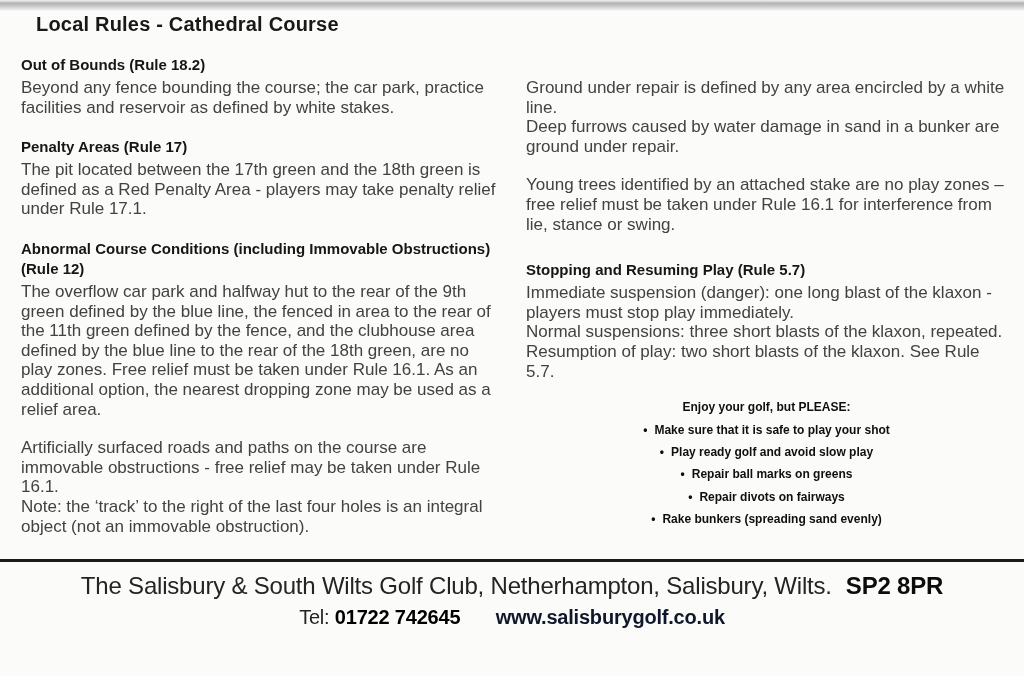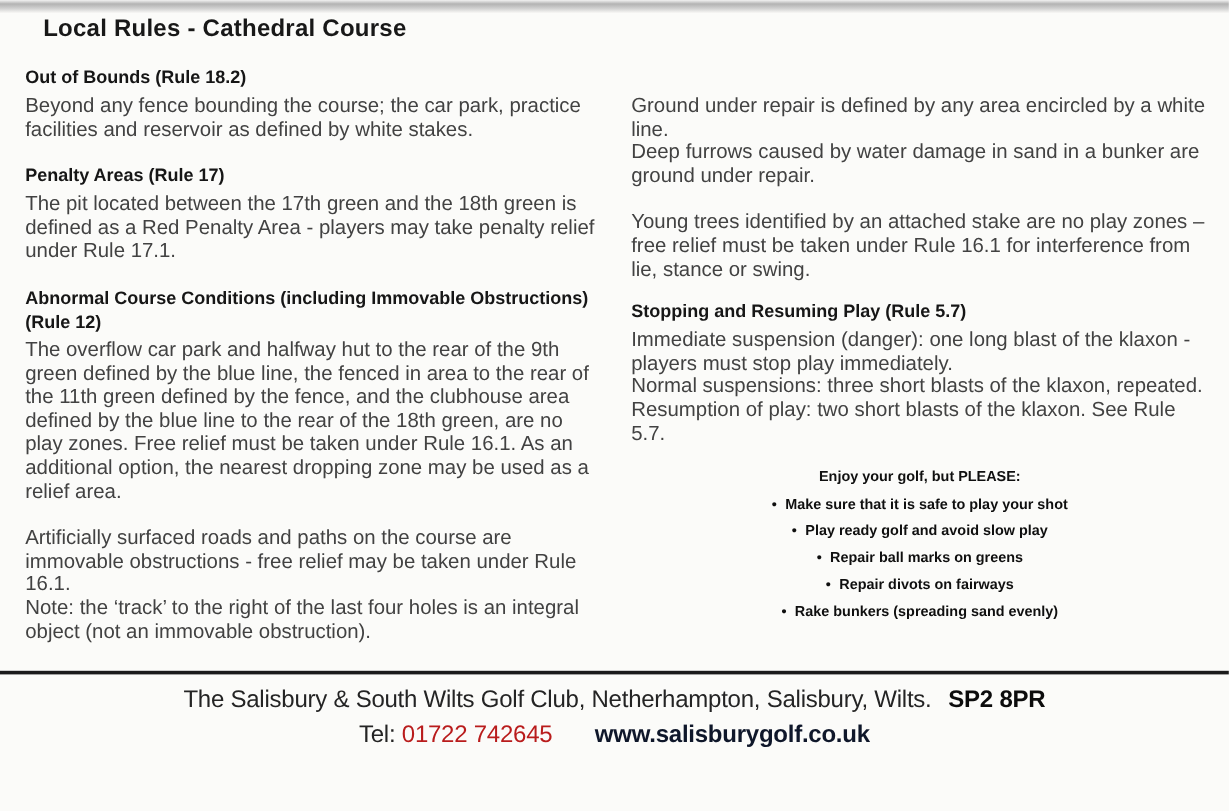--- a/index.html
+++ b/index.html
@@ -25,39 +25,39 @@
   .col-right { width: 481px; padding-top: 23px; }
   h2 {
     font-size: 15px; line-height: 20px; font-weight: bold;
     color: #161616; margin: 0 0 3px 0;
   }
   .section { margin-top: 20px; }
   .section.first { margin-top: 0; }
   .flow { margin: 0; }
   .para-gap { margin-top: 19px; }
   .group-gap { margin-top: 19px; }
-  .stopping-gap { margin-top: 16px; }
+  .stopping-gap { margin-top: 26px; }
   .plea {
     margin-top: 15px; text-align: center;
     font-weight: bold; color: #0f0f0f;
     font-size: 12px; line-height: 22.4px;
   }
   .plea .bullet { margin-right: 7px; }
   .footer-rule {
     position: absolute; top: 559px; left: 0; width: 1024px; height: 3px;
     background: #1b1b1b;
   }
   .footer {
     position: absolute; top: 572px; left: 0; width: 1024px;
     text-align: center; color: #242424; letter-spacing: -0.2px;
   }
-  .footer-line1 { font-size: 20px; }
+  .footer-line1 { font-size: 24px; }
   .footer-line2 { font-size: 20px; margin-top: 6px; }
   .postcode { font-weight: bold; color: #0c0c0c; margin-left: 14px; }
-  .phone    { font-weight: normal; color: #b91c1c; }
+  .phone    { font-weight: bold; color: #000000; }
   .website  { font-weight: bold; color: #0f172a; margin-left: 30px; }
 </style>
 </head>
 <body>
 
 <div class="top-edge"></div>
 
 <div class="content">
 
   <div class="title">Local Rules - Cathedral Course</div>

